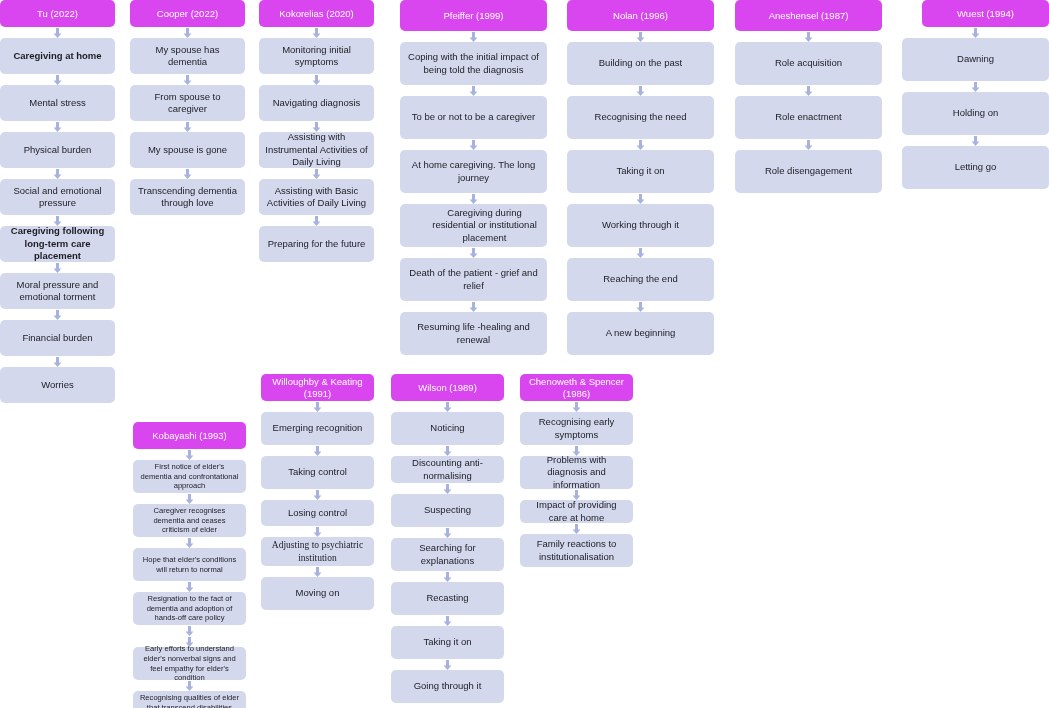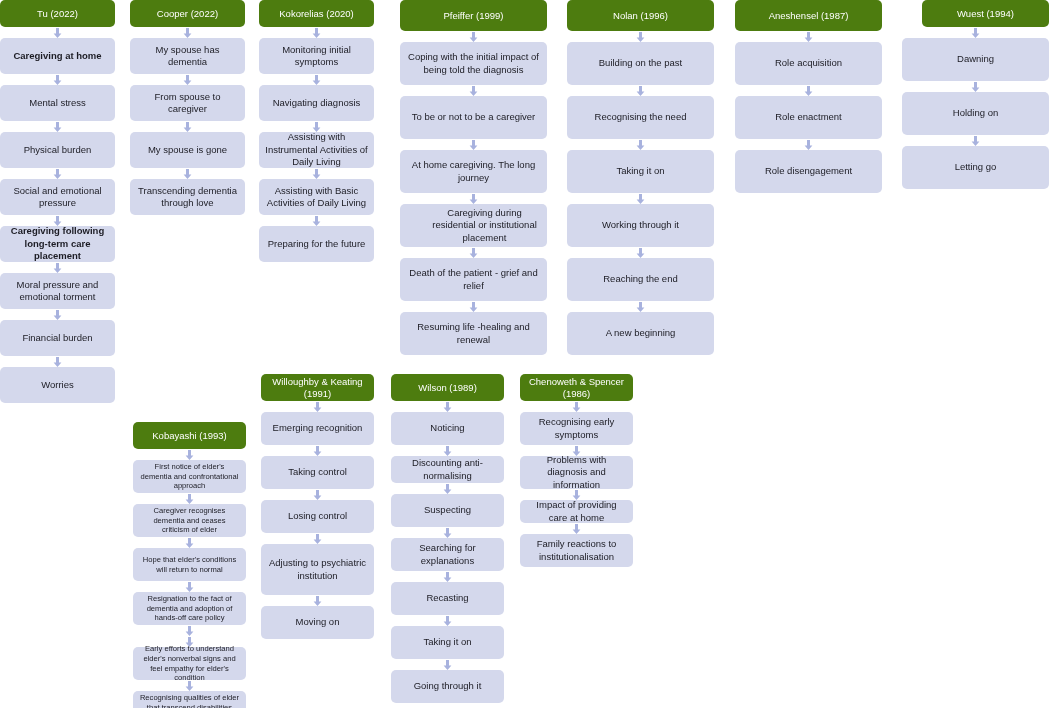--- a/index.html
+++ b/index.html
@@ -15,21 +15,21 @@
     width: 1049px;
     height: 708px;
   }
   .column {
     position: absolute;
     display: flex;
     flex-direction: column;
     align-items: stretch;
   }
   .node-header {
-    background: #4d7c0f;
+    background: #d946ef;
     color: #ffffff;
     border-radius: 5px;
     display: flex;
     align-items: center;
     justify-content: center;
     text-align: center;
     font-size: 9.5px;
     line-height: 1.25;
     padding: 4px 5px;
     min-height: 27px;
@@ -349,27 +349,27 @@
         <svg width="9" height="10" viewBox="0 0 9 10" aria-hidden="true">
           <path d="M3 0 H6 V5.5 H8.4 L4.5 10 L0.6 5.5 H3 Z" fill="#A8B2DE"></path>
         </svg>
       </div>
       <div class="node-box" style="height: 33px;">Taking control</div>
       <div class="arrow">
         <svg width="9" height="10" viewBox="0 0 9 10" aria-hidden="true">
           <path d="M3 0 H6 V5.5 H8.4 L4.5 10 L0.6 5.5 H3 Z" fill="#A8B2DE"></path>
         </svg>
       </div>
-      <div class="node-box" style="height: 33px;">Losing control</div>
-      <div class="arrow">
-        <svg width="9" height="10" viewBox="0 0 9 10" aria-hidden="true">
-          <path d="M3 0 H6 V5.5 H8.4 L4.5 10 L0.6 5.5 H3 Z" fill="#A8B2DE"></path>
-        </svg>
-      </div>
-      <div class="node-box" style="height: 51px;">Adjusting to psychiatric institution</div>
+      <div class="node-box" style="height: 26px;">Losing control</div>
+      <div class="arrow">
+        <svg width="9" height="10" viewBox="0 0 9 10" aria-hidden="true">
+          <path d="M3 0 H6 V5.5 H8.4 L4.5 10 L0.6 5.5 H3 Z" fill="#A8B2DE"></path>
+        </svg>
+      </div>
+      <div class="node-box" style="height: 29px; font-family: Liberation Serif, serif;">Adjusting to psychiatric institution</div>
       <div class="arrow">
         <svg width="9" height="10" viewBox="0 0 9 10" aria-hidden="true">
           <path d="M3 0 H6 V5.5 H8.4 L4.5 10 L0.6 5.5 H3 Z" fill="#A8B2DE"></path>
         </svg>
       </div>
       <div class="node-box" style="height: 33px;">Moving on</div>
     </div>
     <div class="column" style="left: 391px; top: 374px; width: 113px;">
       <div class="node-header" style="height: 25px;">Wilson (1989)</div>
       <div class="arrow">

